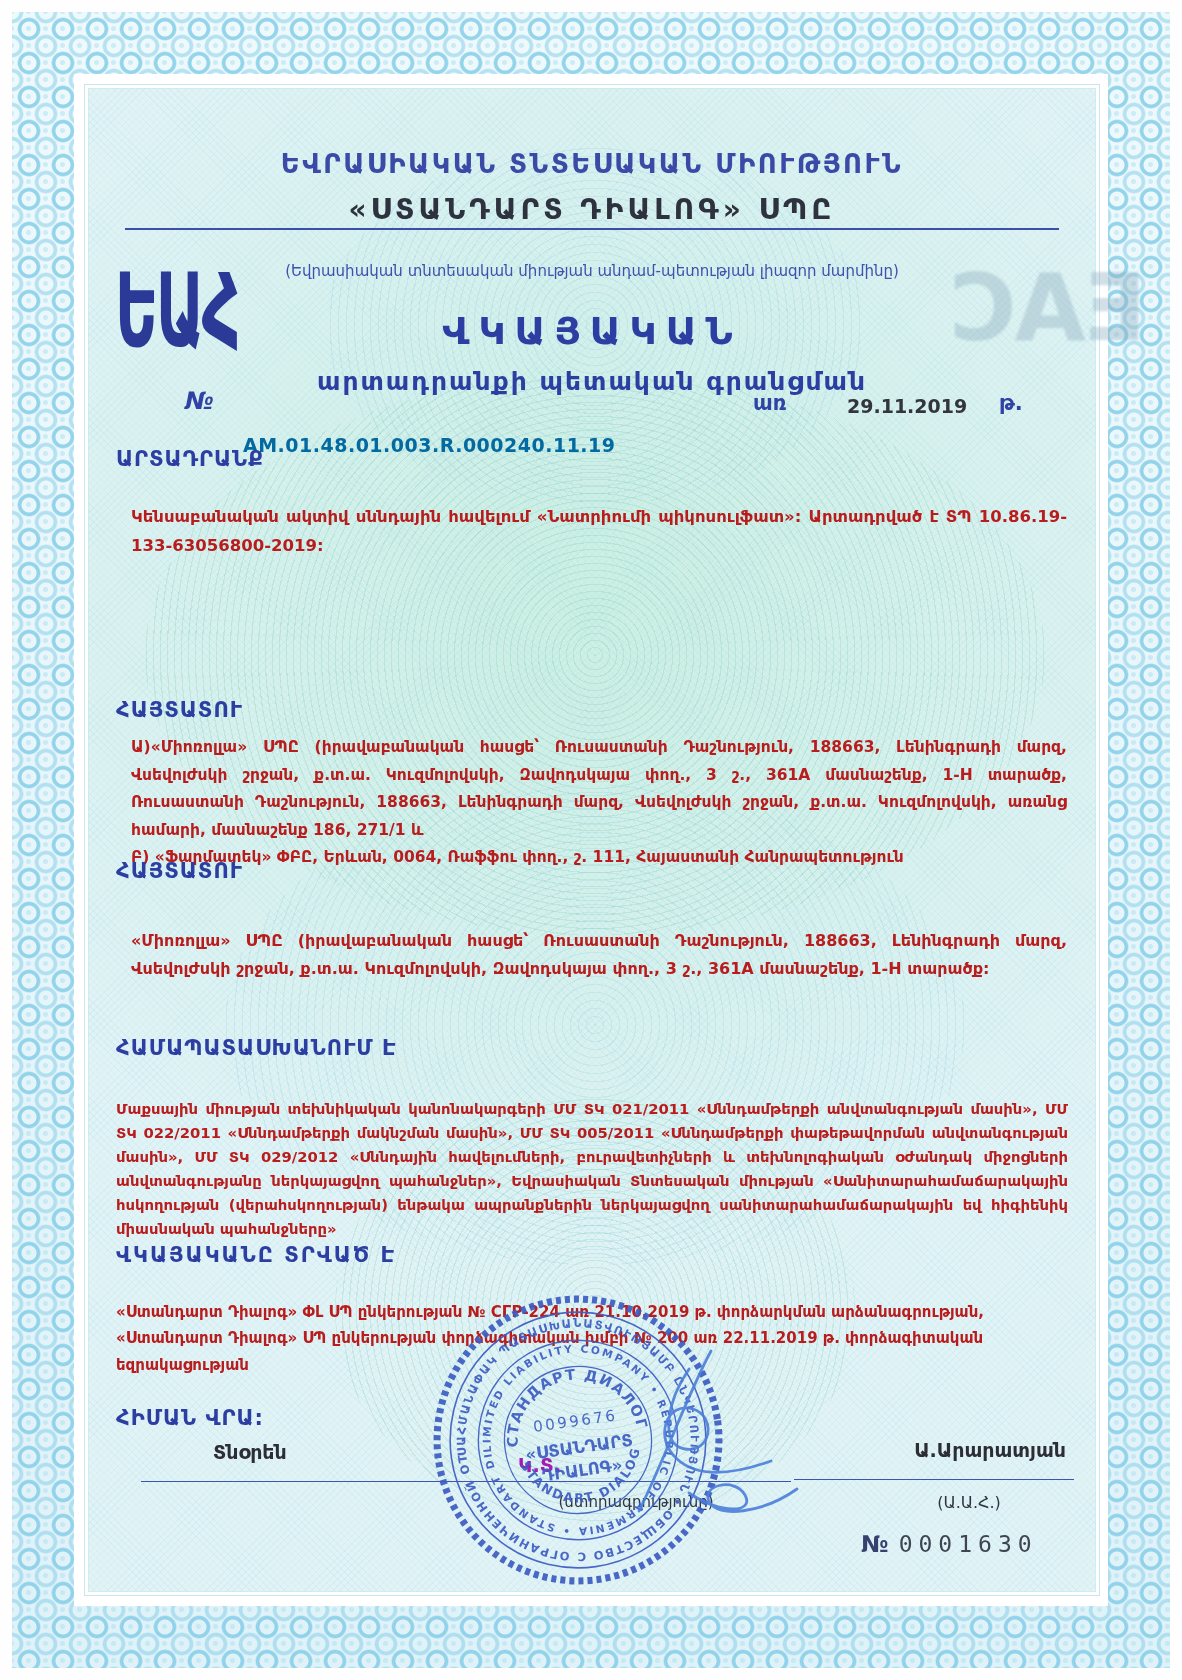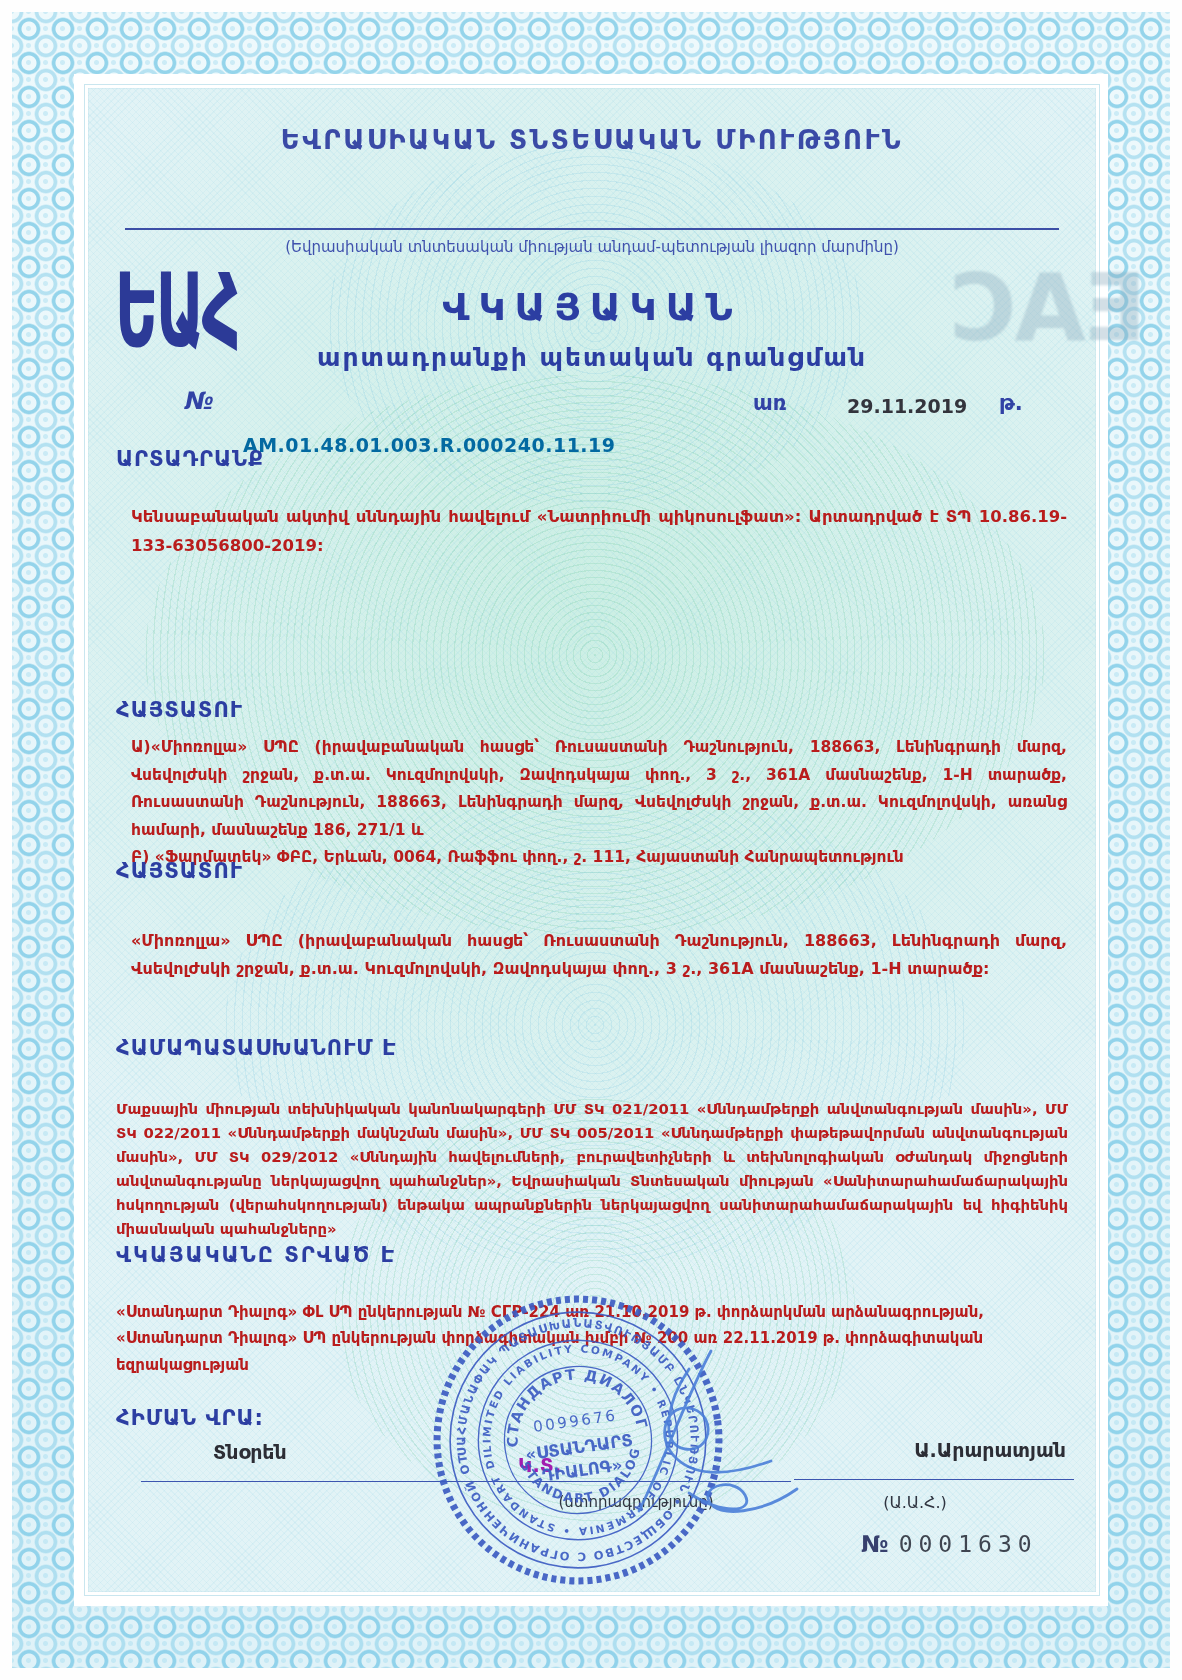--- a/index.html
+++ b/index.html
@@ -31,21 +31,21 @@
     background:
       repeating-linear-gradient(45deg, rgba(120,200,225,.10) 0 1px, rgba(0,0,0,0) 1px 5px),
       repeating-linear-gradient(-45deg, rgba(120,200,225,.10) 0 1px, rgba(0,0,0,0) 1px 5px),
       radial-gradient(circle at 50% 34%, rgba(185,235,212,.55), rgba(185,235,212,0) 62%);
   }
   .rosette{position:absolute;border-radius:50%;pointer-events:none;}
   .ros-green{background:repeating-radial-gradient(circle at 50% 50%, rgba(96,195,150,.20) 0 1.2px, rgba(0,0,0,0) 1.2px 7px);}
   .ros-cyan{background:repeating-radial-gradient(circle at 50% 50%, rgba(105,188,220,.17) 0 1.2px, rgba(0,0,0,0) 1.2px 8px);}
   
   .abs{position:absolute;}
-  .ctr{left:0;width:1014px;text-align:center;}
+  .ctr{left:0;width:1014px;text-align:center;margin-top:24px;}
   .hdr-union{top:40px;font-size:26px;font-weight:600;letter-spacing:2.5px;color:#3a4aa6;}
   .hdr-org{top:84px;font-size:28px;font-weight:700;letter-spacing:4px;color:#2e323e;}
   .hdr-rule{top:143px;left:40px;width:934px;border-top:2px solid #3c4fa6;height:0;}
   .hdr-note{top:153px;font-size:15px;font-weight:500;color:#3f51ad;}
   .eac-logo{
     left:30px;top:176px;font-size:96px;font-weight:800;color:#2c3a97;
     transform:scale(.62,1.05);transform-origin:left top;letter-spacing:-4px;line-height:1;
   }
   .eac-ghost{
     left:866px;top:178px;font-size:92px;font-weight:800;line-height:1;
@@ -69,21 +69,21 @@
   .lbl-basis{top:1321px;}
   .pos-title{left:128px;top:1356px;font-size:19px;font-weight:600;color:#2c2d35;}
   .sig-line{border-top:1.5px solid #3c55b0;height:0;}
   .line-left{left:56px;top:1396px;width:344px;}
   .line-mid{left:396px;top:1396px;width:310px;}
   .line-right{left:709px;top:1394px;width:280px;}
   .pos-note{left:31px;top:1406px;width:336px;font-size:16.5px;line-height:1.38;color:#3f51ad;font-weight:500;}
   .seal-mark{left:433px;top:1368px;font-size:20px;font-weight:700;color:#a21caf;}
   .sig-note{left:396px;top:1408px;width:310px;text-align:center;font-size:15px;color:#2f3440;font-weight:500;}
   .signer-name{left:681px;top:1354px;width:300px;text-align:right;font-size:19px;font-weight:600;color:#2c2d35;}
-  .name-note{left:690px;top:1408px;width:280px;text-align:center;font-size:16px;color:#2f3440;font-weight:500;}
+  .name-note{left:744px;top:1408px;width:280px;text-align:center;font-size:16px;color:#2f3440;font-weight:500;}
   .serial{left:776px;top:1446px;font-size:23px;color:#3f4550;}
   .serial .no{font-weight:700;color:#37406e;margin-right:10px;}
   .serial .digits{font-family:"DejaVu Sans Mono", monospace;letter-spacing:6px;font-weight:500;}
   .stamp-wrap{left:342px;top:1204px;width:302px;height:302px;opacity:.92;transform:rotate(-8deg);}
   .sign-wrap{left:508px;top:1258px;width:240px;height:210px;}
   .z1{z-index:1}.z2{z-index:2}.z3{z-index:3}.z4{z-index:4}
 </style>
 </head>
 <body>
 
@@ -93,20 +93,21 @@
 <div class="sheet">
 
   <div class="rosette ros-cyan z1" style="left:240px;top:60px;width:540px;height:360px;"></div>
   <div class="rosette ros-green z1" style="left:60px;top:290px;width:900px;height:560px;"></div>
   <div class="rosette ros-cyan z1" style="left:140px;top:700px;width:740px;height:480px;"></div>
   <div class="rosette ros-green z1" style="left:250px;top:1010px;width:520px;height:430px;"></div>
 
   <div class="abs eac-ghost z1">ЕАС</div>
 
   <div class="abs ctr hdr-union z2">ԵՎՐԱՍԻԱԿԱՆ ՏՆՏԵՍԱԿԱՆ ՄԻՈՒԹՅՈՒՆ</div>
+  <div class="abs ctr hdr-org z2">«ՍՏԱՆԴԱՐՏ ԴԻԱԼՈԳ» ՍՊԸ</div>
   <div class="abs hdr-rule z2"></div>
   <div class="abs ctr hdr-note z2">(Եվրասիական տնտեսական միության անդամ-պետության լիազոր մարմինը)</div>
 
   <div class="abs eac-logo z2">ԵԱՀ</div>
 
   <div class="abs ctr title-main z2">ՎԿԱՅԱԿԱՆ</div>
   <div class="abs ctr title-sub z2">արտադրանքի պետական գրանցման</div>
 
   <div class="abs reg-no-label z2">№</div>
   <div class="abs reg-number z2">AM.01.48.01.003.R.000240.11.19</div>

